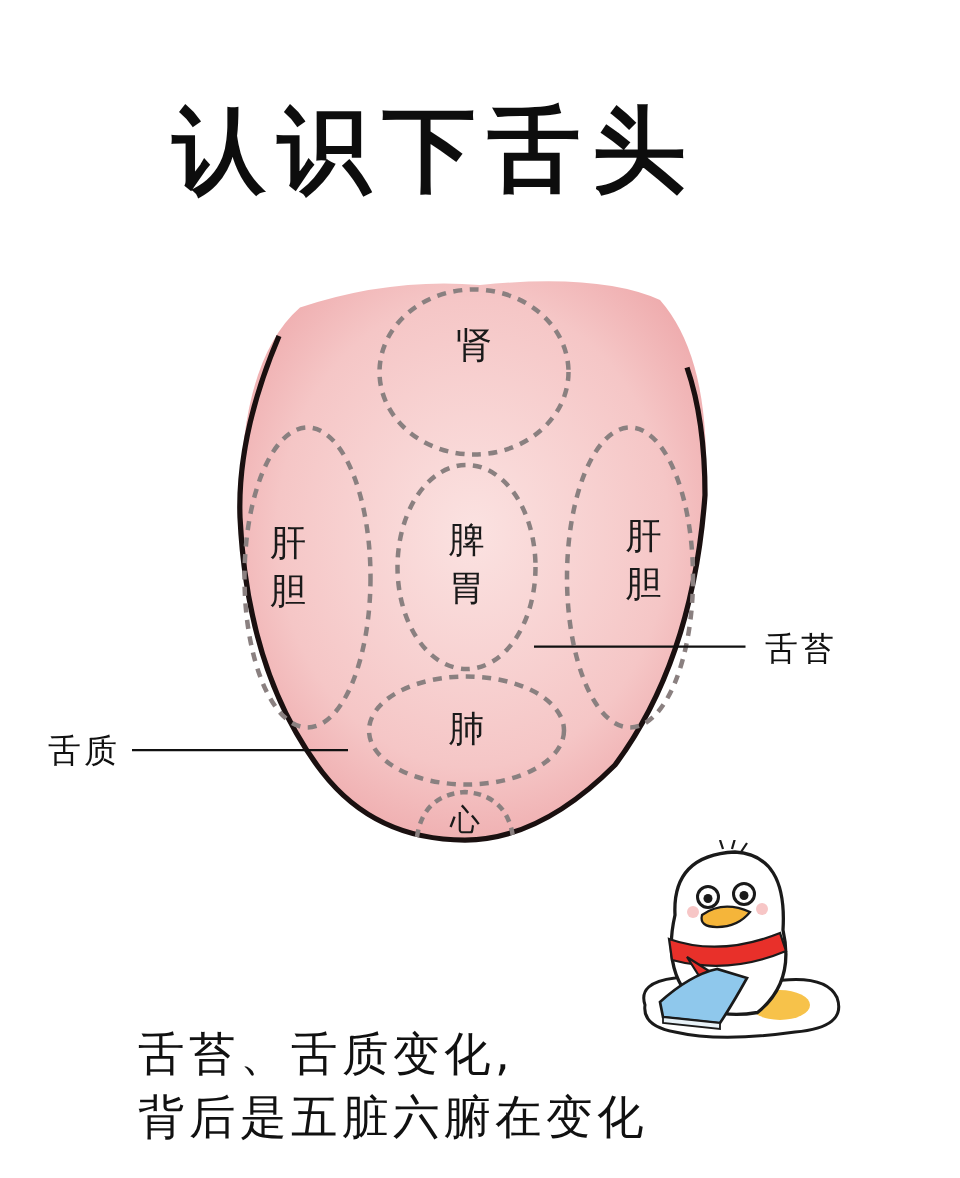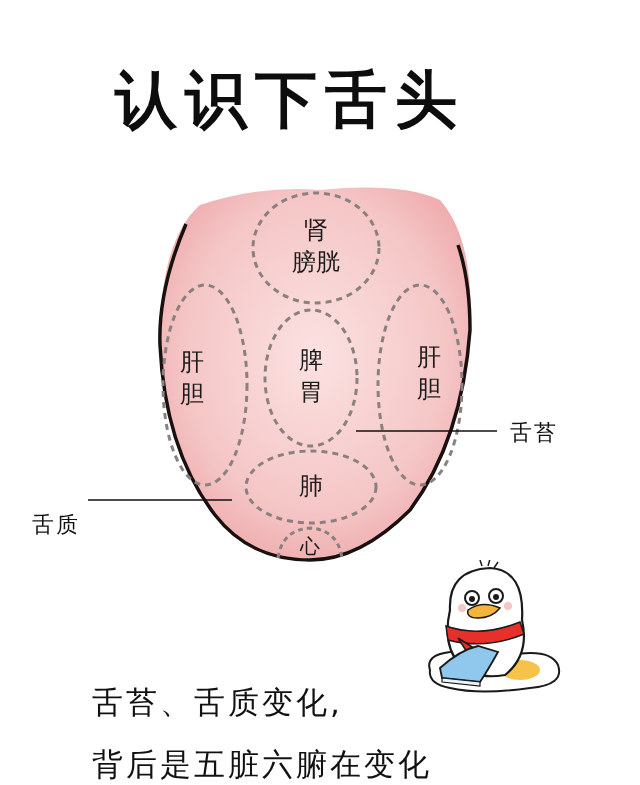--- a/index.html
+++ b/index.html
@@ -61,21 +61,20 @@
   <ellipse cx="311" cy="487" rx="65" ry="36" fill="none" stroke="#8a8080" stroke-width="3" stroke-dasharray="6 5"></ellipse>
 
   <path d="M 278 558 Q 282 530 310 528 Q 338 530 342 558" fill="none" stroke="#8a8080" stroke-width="3" stroke-dasharray="5 4"></path>
 
   <line x1="356" y1="431" x2="497" y2="431" stroke="#111" stroke-width="1.5"></line>
   <line x1="88" y1="500" x2="232" y2="500" stroke="#111" stroke-width="1.5"></line>
 </svg>
 
 <div class="organ" style="left:266px;top:214px;width:100px;">
   <div>肾</div>
-  <div>膀胱</div>
 </div>
 <div class="organ" style="left:170px;top:346px;width:44px;">
   <div>肝</div>
   <div>胆</div>
 </div>
 <div class="organ" style="left:289px;top:344px;width:44px;">
   <div>脾</div>
   <div>胃</div>
 </div>
 <div class="organ" style="left:407px;top:341px;width:44px;">
@@ -83,24 +82,24 @@
   <div>胆</div>
 </div>
 <div class="organ" style="left:289px;top:470px;width:44px;">
   <div>肺</div>
 </div>
 <div class="organ" style="left:294px;top:530px;width:32px;font-size:20px;">
   <div>心</div>
 </div>
 
 <div class="callout" style="left:510px;top:418px;">舌苔</div>
-<div class="callout" style="left:32px;top:510px;">舌质</div>
+<div class="callout" style="left:32px;top:486px;">舌质</div>
 
 <div class="caption" style="top:682px;">舌苔、舌质变化,</div>
-<div class="caption" style="top:744px;text-align:right;">背后是五脏六腑在变化</div>
+<div class="caption" style="top:724px;text-align:right;">背后是五脏六腑在变化</div>
 
 <svg class="duck" width="150" height="140" viewBox="0 0 150 140">
 
   <path d="M 10 110 Q 5 95 30 92 Q 60 85 90 95 Q 130 88 138 105 Q 145 125 110 128 Q 60 135 30 128 Q 8 124 10 110 Z" fill="#fff" stroke="#1a1a1a" stroke-width="2"></path>
   <ellipse cx="38" cy="110" rx="18" ry="9" fill="#f7c24a"></ellipse>
   <ellipse cx="100" cy="110" rx="20" ry="10" fill="#f7c24a"></ellipse>
 
   <path d="M 30 50 Q 28 10 70 8 Q 105 10 102 60 Q 110 95 85 115 Q 55 120 40 105 Q 22 85 30 50 Z" fill="#fff" stroke="#1a1a1a" stroke-width="2.2"></path>
 
   <path d="M 62 6 L 60 0 M 68 6 L 70 -1 M 74 8 L 78 2" stroke="#1a1a1a" stroke-width="1.5"></path>

